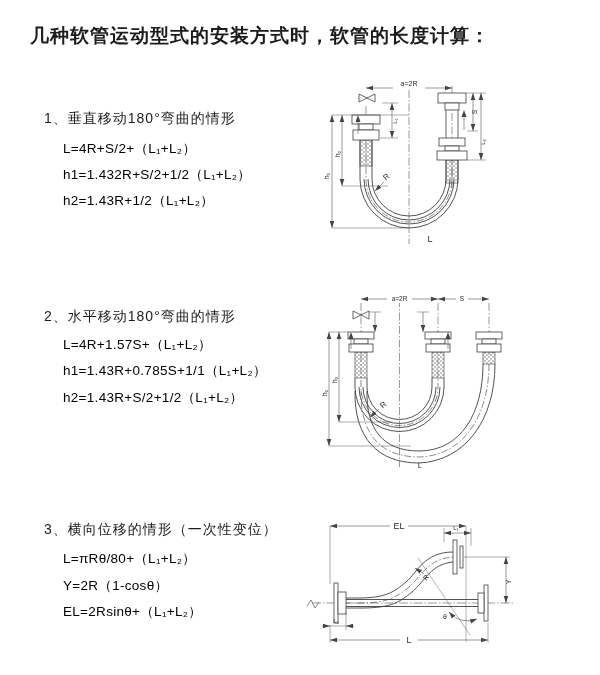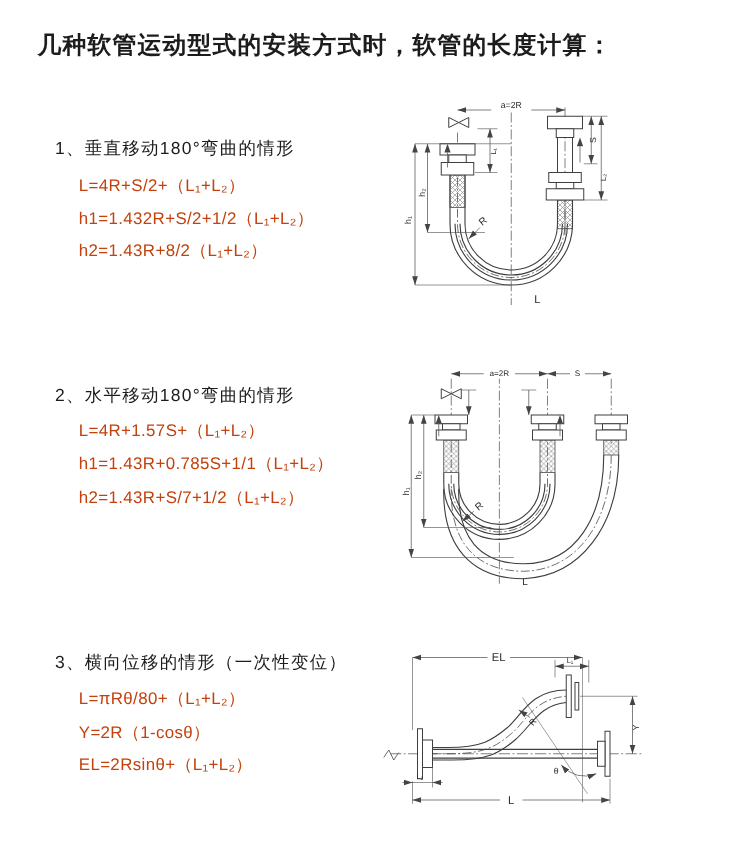--- a/index.html
+++ b/index.html
@@ -9,41 +9,41 @@
   }
   .doc-title{
     position:absolute;left:30px;top:23px;font-size:19px;font-weight:bold;
     letter-spacing:1px;white-space:nowrap;
   }
   .sec-heading{
     position:absolute;font-size:14px;font-weight:normal;letter-spacing:1px;white-space:nowrap;
   }
   .formula{
     position:absolute;font-size:13.5px;font-weight:normal;letter-spacing:.3px;
-    color:#c2410c;white-space:nowrap;
+    color:#000000;white-space:nowrap;
   }
   .diagram{position:absolute;}
   svg text{font-family:"Liberation Sans", sans-serif;fill:#2b2b2b;}
 </style>
 </head>
 <body>
 
 <div>
 
   <div class="doc-title">几种软管运动型式的安装方式时，软管的长度计算：</div>
 
   <div class="sec-heading" style="left:44px;top:110px">1、垂直移动180°弯曲的情形</div>
   <div class="formula" style="left:63px;top:140px">L=4R+S/2+（L₁+L₂）</div>
   <div class="formula" style="left:63px;top:166px">h1=1.432R+S/2+1/2（L₁+L₂）</div>
-  <div class="formula" style="left:63px;top:192px">h2=1.43R+8/2（L₁+L₂）</div>
+  <div class="formula" style="left:63px;top:192px">h2=1.43R+1/2（L₁+L₂）</div>
 
   <div class="sec-heading" style="left:44px;top:308px">2、水平移动180°弯曲的情形</div>
   <div class="formula" style="left:63px;top:336px">L=4R+1.57S+（L₁+L₂）</div>
   <div class="formula" style="left:63px;top:362px">h1=1.43R+0.785S+1/1（L₁+L₂）</div>
-  <div class="formula" style="left:63px;top:389px">h2=1.43R+S/7+1/2（L₁+L₂）</div>
+  <div class="formula" style="left:63px;top:389px">h2=1.43R+S/2+1/2（L₁+L₂）</div>
 
   <div class="sec-heading" style="left:44px;top:521px">3、横向位移的情形（一次性变位）</div>
   <div class="formula" style="left:63px;top:550px">L=πRθ/80+（L₁+L₂）</div>
   <div class="formula" style="left:63px;top:577px">Y=2R（1-cosθ）</div>
   <div class="formula" style="left:63px;top:603px">EL=2Rsinθ+（L₁+L₂）</div>
 
   <div class="diagram" style="left:320px;top:80px">
     <svg width="178" height="172" viewBox="0 0 178 172">
       <defs>
         <marker id="ar1" markerWidth="8" markerHeight="8" refX="7" refY="3" orient="auto-start-reverse" markerUnits="userSpaceOnUse">

